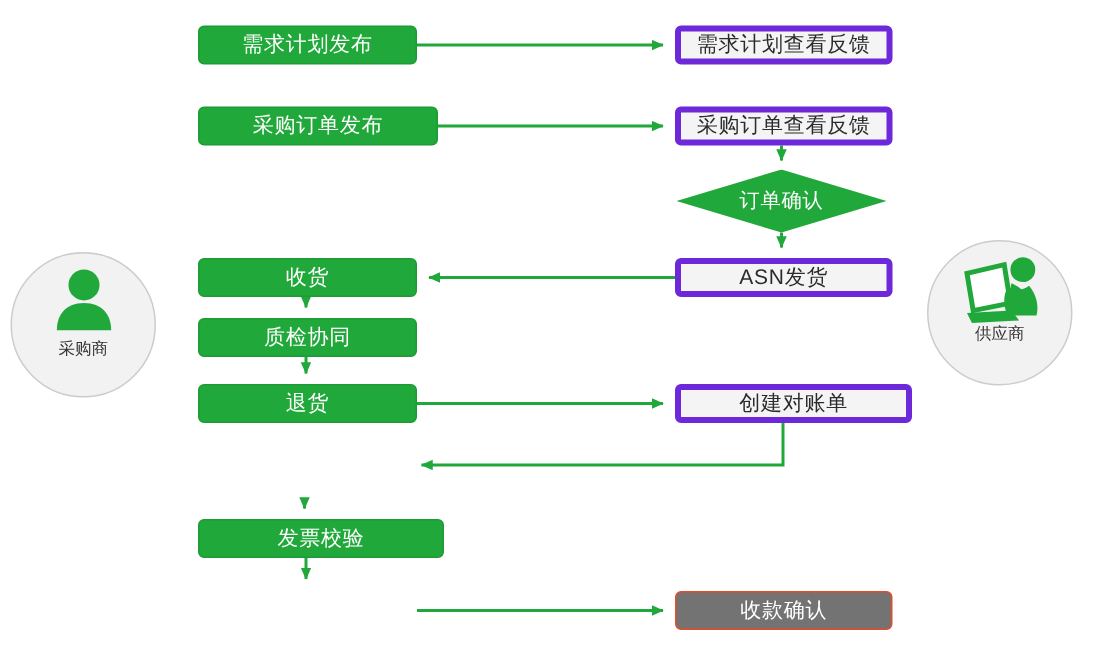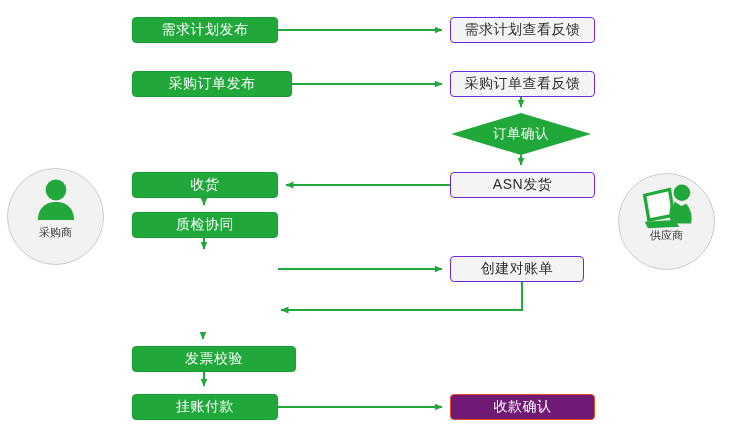--- a/index.html
+++ b/index.html
@@ -6,22 +6,22 @@
   body{font-family:"Liberation Sans","DejaVu Sans",sans-serif;}
   .canvas{position:relative;width:731px;height:436px;background:#ffffff;overflow:hidden;padding-left:48px;}
 
   
   .connectors{position:absolute;left:0;top:0;width:731px;height:436px;pointer-events:none;}
 
   
   .node{position:absolute;height:26px;display:flex;align-items:center;justify-content:center;
         font-size:14px;box-sizing:border-box;border-radius:4px;letter-spacing:.5px;}
   .node.green{background:#21a83a;color:#ffffff;border:1px solid #1d9b34;}
-  .node.plain{background:#f4f4f4;color:#2b2b2b;border:1px solid #6d28d9;}
-  .node.red{background:#701a75;color:#ffffff;border:1px solid #e84a28;}
+  .node.plain{background:#f4f4f4;color:#2b2b2b;border:4px solid #6d28d9;}
+  .node.red{background:#737373;color:#ffffff;border:1px solid #e84a28;}
 
   
   .diamond{position:absolute;}
   .diamond svg{position:absolute;left:0;top:0;width:100%;height:100%;}
   .diamond .dlabel{position:absolute;left:0;top:0;width:100%;height:100%;
         display:flex;align-items:center;justify-content:center;font-size:13.5px;letter-spacing:.5px;}
   .diamond.green .dlabel{color:#ffffff;}
   .diamond.gray .dlabel{color:#3c3c3c;}
 
   
@@ -55,46 +55,46 @@
       <line x1="203" y1="332" x2="203" y2="339" marker-end="url(#ah)"></line>
       <line x1="204" y1="372" x2="204" y2="386" marker-end="url(#ah)"></line>
       <line x1="278" y1="407" x2="442" y2="407" marker-end="url(#ah)"></line>
     </g>
   </svg>
 
   <div class="node green" style="left:132px;top:17px;width:146px">需求计划发布</div>
   <div class="node green" style="left:132px;top:71px;width:160px">采购订单发布</div>
   <div class="node green" style="left:132px;top:172px;width:146px">收货</div>
   <div class="node green" style="left:132px;top:212px;width:146px">质检协同</div>
+  <div class="node green" style="left:132px;top:256px;width:146px">退货</div>
   <div class="node green" style="left:132px;top:346px;width:164px">发票校验</div>
-  <div class="node green" style="left:132px;top:394px;width:146px">挂账付款</div>
 
   <div class="node plain" style="left:450px;top:17px;width:145px">需求计划查看反馈</div>
   <div class="node plain" style="left:450px;top:172px;width:145px">ASN发货</div>
   <div class="node plain" style="left:450px;top:71px;width:145px">采购订单查看反馈</div>
-  <div class="node plain" style="left:450px;top:256px;width:134px">创建对账单</div>
+  <div class="node plain" style="left:450px;top:256px;width:158px">创建对账单</div>
   <div class="node red" style="left:450px;top:394px;width:145px">收款确认</div>
 
   <div class="diamond green" style="left:451px;top:113px;width:140px;height:42px">
     <svg viewBox="0 0 140 42" preserveAspectRatio="none">
       <polygon points="70,0 140,21 70,42 0,21" fill="#21a83a"></polygon>
     </svg>
     <span class="dlabel">订单确认</span>
   </div>
 
 
   <div class="actor" style="left:7px;top:168px">
     <svg class="icon" width="52" height="50" viewBox="0 0 60 58">
       <circle cx="30" cy="15" r="12" fill="#21a83a"></circle>
       <path d="M30,29 C16,29 9,38 9,50 L51,50 C51,38 44,29 30,29 Z" fill="#21a83a"></path>
     </svg>
     <span class="alabel">采购商</span>
   </div>
 
-  <div class="actor" style="left:618px;top:173px">
+  <div class="actor" style="left:618px;top:160px">
     <svg class="icon" width="58" height="48" viewBox="0 0 70 58">
       <polygon points="8,16 38,9 43,40 13,46" fill="#ffffff" stroke="#21a83a" stroke-width="4"></polygon>
       <circle cx="53" cy="13" r="10" fill="#21a83a"></circle>
       <path d="M41,27 C37,33 37,43 41,50 L64,50 C66,42 64,33 58,26 C53,30 46,30 41,27 Z" fill="#21a83a"></path>
       <path d="M8,48 L44,46 L50,54 L12,56 Z" fill="#21a83a"></path>
       <path d="M44,24 C48,26 52,28 54,32 L48,38 C44,34 42,28 44,24 Z" fill="#21a83a"></path>
     </svg>
     <span class="alabel">供应商</span>
   </div>
 

